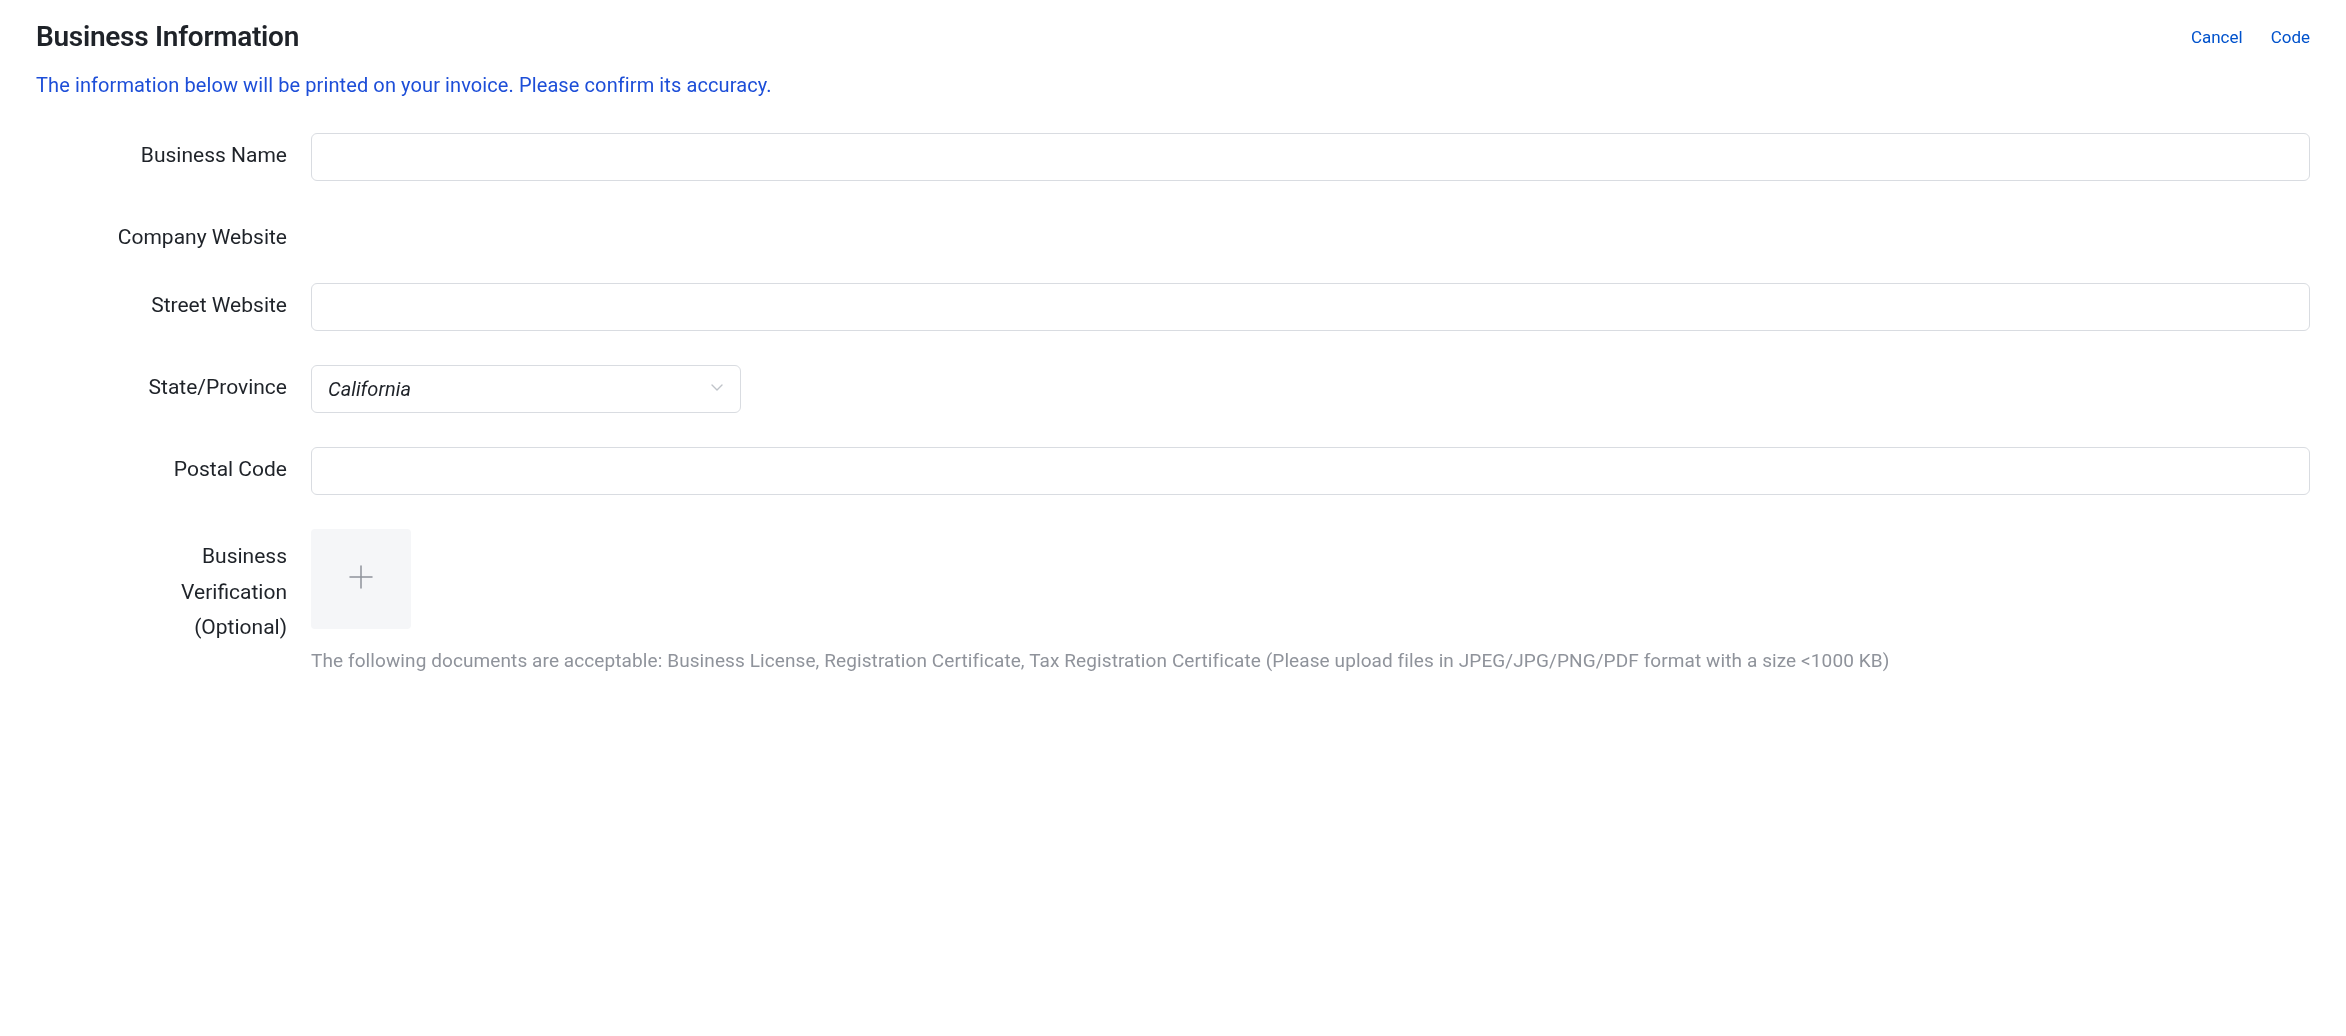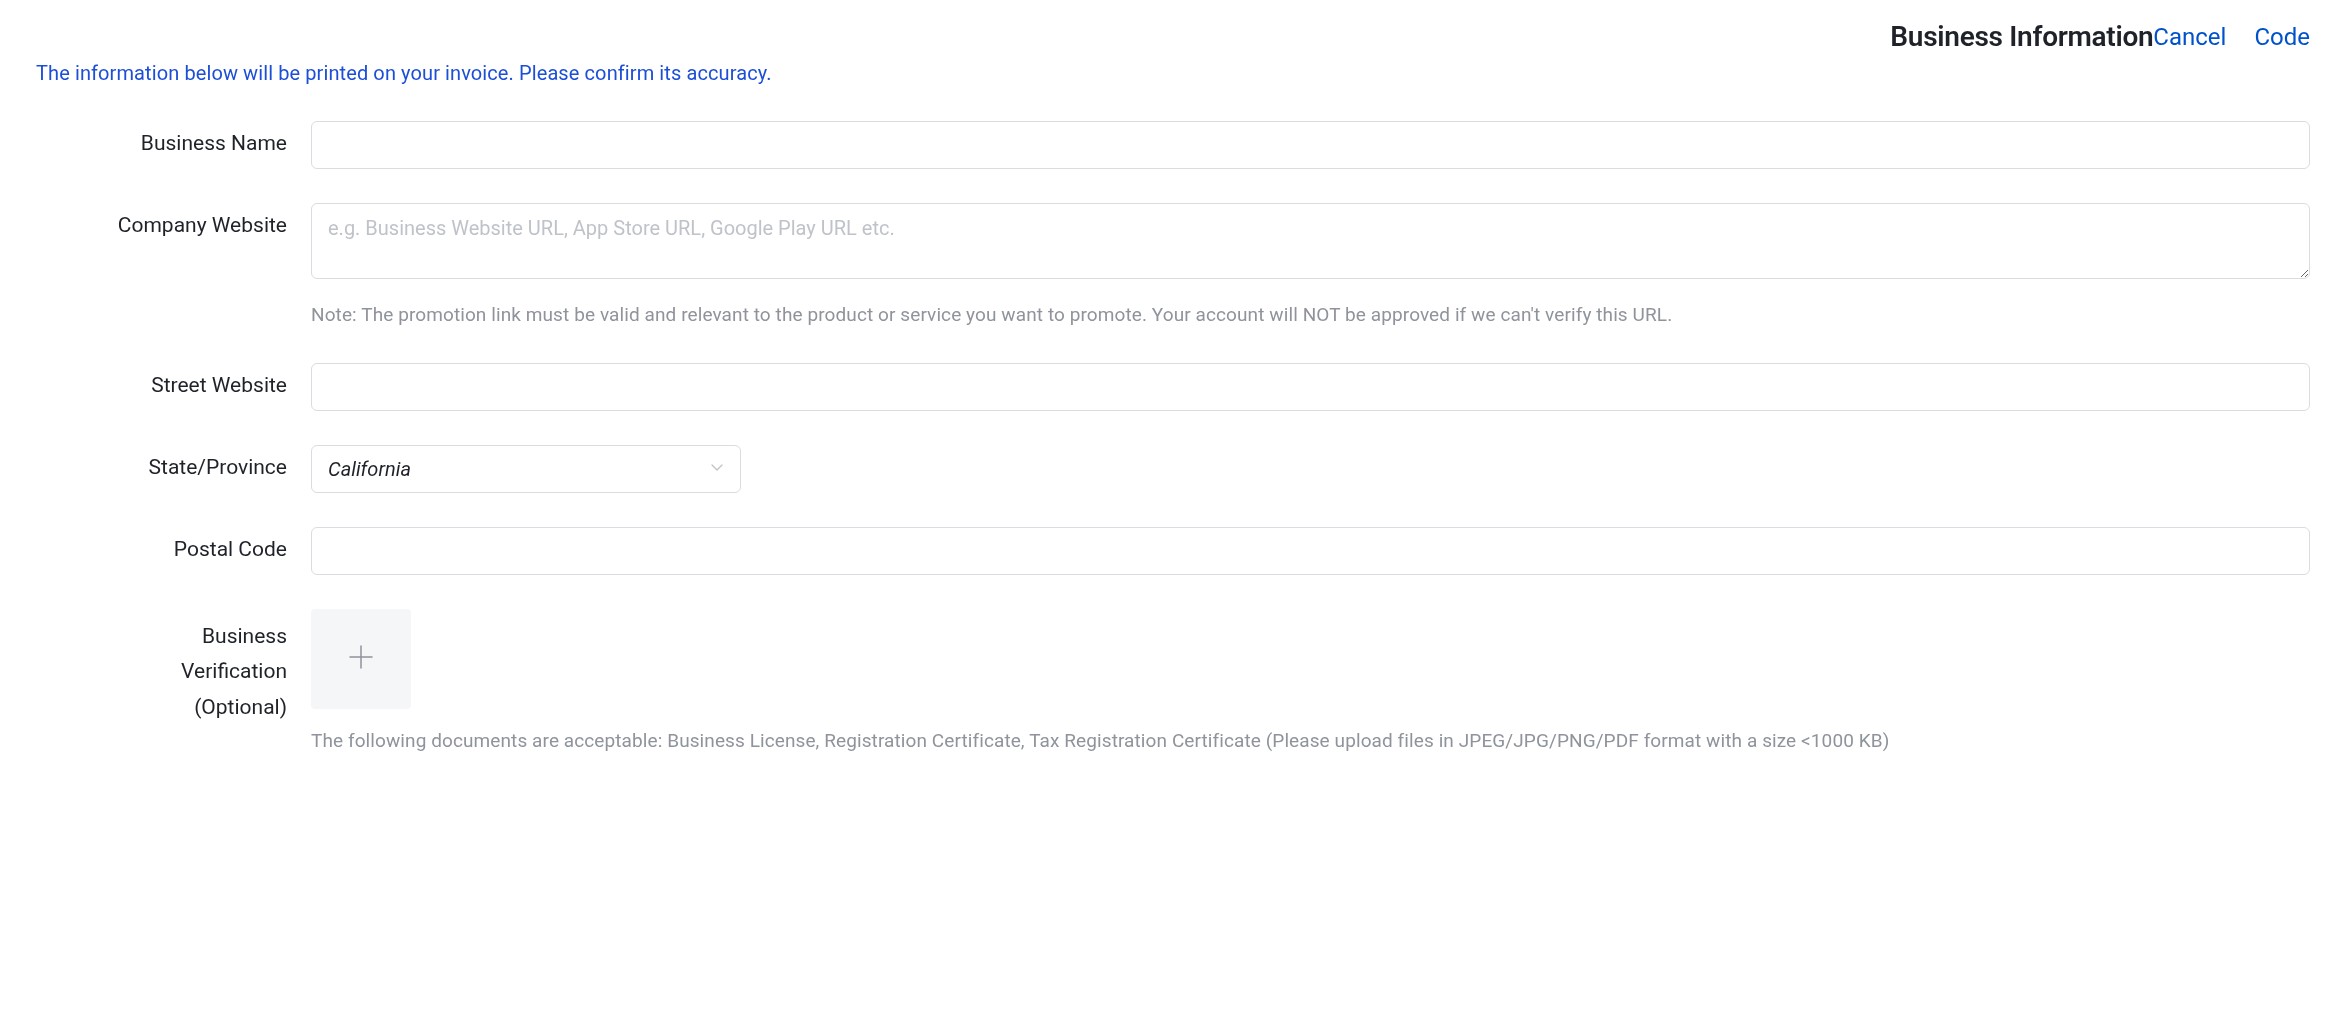--- a/index.html
+++ b/index.html
@@ -9,37 +9,37 @@
     }
     body {
       font-family: -apple-system, BlinkMacSystemFont, "Segoe UI", Roboto, "Helvetica Neue", Arial, sans-serif;
       background: #ffffff;
       color: #1f2329;
       padding: 20px 36px;
       font-size: 15px;
     }
     .header-row {
       display: flex;
-      justify-content: flex-end;
+      justify-content: space-between;
       align-items: center;
-      margin-bottom: 8px;
+      margin-bottom: 20px;
     }
     .page-title {
       font-size: 28px;
       font-weight: 600;
       color: #1f2329;
       letter-spacing: -0.01em;
     }
     .actions {
       display: flex;
       gap: 28px;
     }
     .action-link {
       color: #0052cc;
-      font-size: 24px;
+      font-size: 17px;
       font-weight: 400;
       cursor: pointer;
       background: none;
       border: none;
       font-family: inherit;
       padding: 0;
     }
     .subtitle {
       color: #1d4ed8;
       font-size: 20px;
@@ -167,24 +167,20 @@
 
 <div class="form-row">
   <div class="label-col">Business Name</div>
   <div class="field-col">
     <input type="text" class="text-input" value="" style="">
   </div>
 </div>
 
 <div class="form-row">
   <div class="label-col">Company Website</div>
-  <div class="field-col">
-    <textarea class="text-area" placeholder="e.g. Business Website URL, App Store URL, Google Play URL etc." style=""></textarea>
-    <p class="help-text">Note: The promotion link must be valid and relevant to the product or service you want to promote. Your account will NOT be approved if we can't verify this URL.</p>
-  </div>
 </div>
 
 <div class="form-row">
   <div class="label-col">Street Website</div>
   <div class="field-col">
     <input type="text" class="text-input" value="" style="">
   </div>
 </div>
 
 <div class="form-row">

